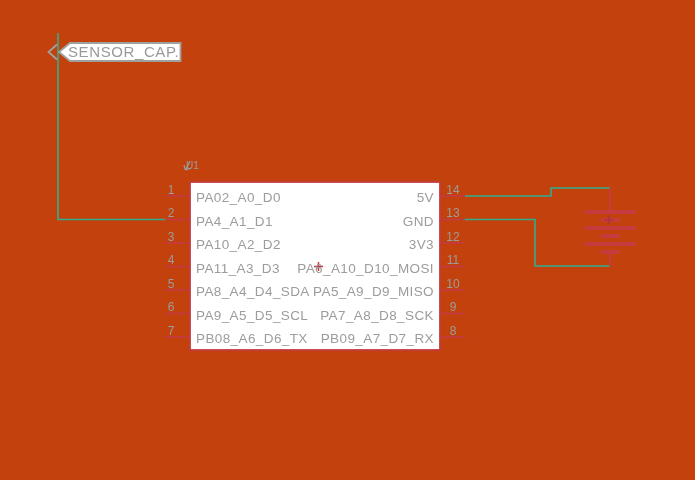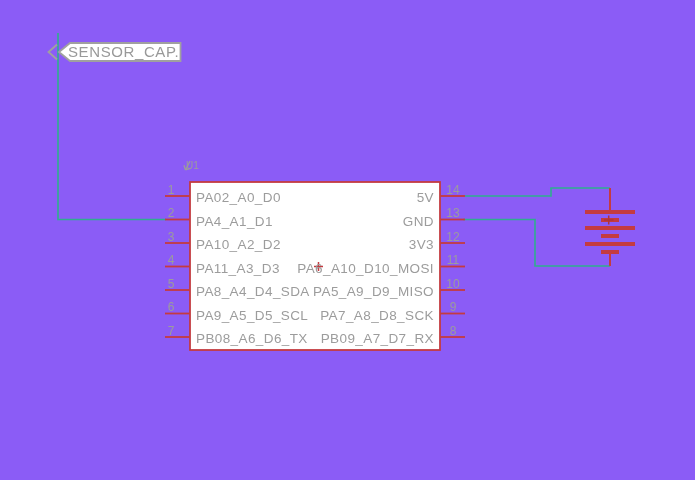--- a/index.html
+++ b/index.html
@@ -5,21 +5,21 @@
   html, body {
     margin: 0;
     padding: 0;
     background: #ffffff;
     font-family: "Liberation Sans", sans-serif;
   }
   .canvas {
     position: relative;
     width: 695px;
     height: 480px;
-    background: #8b5cf6;
+    background: #c2410c;
     overflow: hidden;
   }
   svg { display: block; }
   .pin-name {
     font-family: "Liberation Sans", sans-serif;
     font-size: 13.5px;
     fill: #9c9c9c;
     letter-spacing: 0.4px;
   }
   .pin-number {

